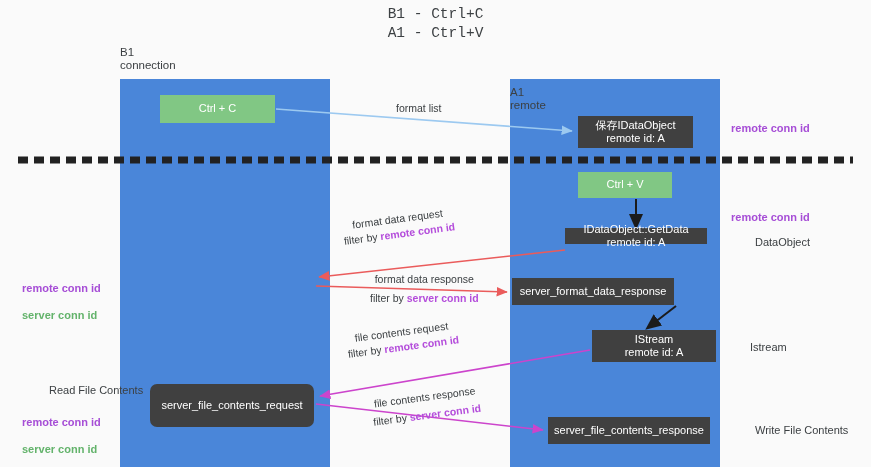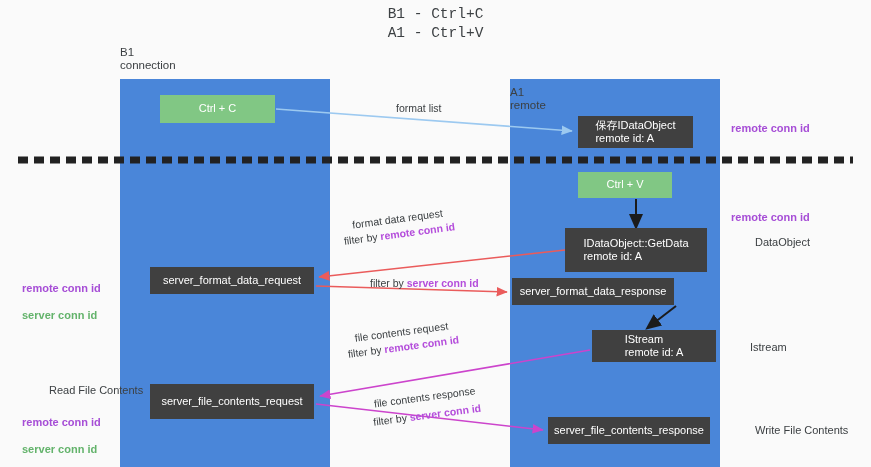--- a/index.html
+++ b/index.html
@@ -26,34 +26,34 @@
     position:absolute;text-align:left;width:210px;
     font-size:11.5px;line-height:13px;color:#3c4043;white-space:pre-line;
   }
   #head-b1{left:120px;top:46px;}
   #head-a1{left:510px;top:46px;margin-top:40px;}
 
   
   .node{
     position:absolute;box-sizing:border-box;
     display:flex;align-items:center;justify-content:center;
-    text-align:left;color:#ffffff;font-size:11px;line-height:13.5px;
+    text-align:center;color:#ffffff;font-size:11px;line-height:13.5px;
     white-space:pre-line;padding:2px 4px;
   }
   .green{background:#81c784;}
   .orange{background:#404040;}
 
   #n-ctrlc{left:160px;top:95px;width:115px;height:28px;}
   #n-save{left:578px;top:116px;width:115px;height:32px;}
   #n-ctrlv{left:578px;top:172px;width:94px;height:26px;}
-  #n-getdata{left:565px;top:228px;width:142px;height:44px;}
+  #n-getdata{left:565px;top:228px;width:142px;height:16px;}
   #n-sfdreq{left:150px;top:267px;width:164px;height:27px;}
   #n-sfdres{left:512px;top:278px;width:162px;height:27px;}
   #n-istream{left:592px;top:330px;width:124px;height:32px;}
-  #n-sfcreq{left:150px;top:384px;width:164px;height:35px;}
+  #n-sfcreq{left:150px;top:384px;width:164px;height:43px;border-radius:7px;}
   #n-sfcres{left:548px;top:417px;width:162px;height:27px;}
 
   
   .side{position:absolute;font-size:11px;line-height:13.5px;white-space:pre-line;}
   .purple{color:#a64dd6;font-weight:bold;}
   .greent{color:#63b36b;font-weight:bold;}
   .plain{color:#3c4043;font-weight:normal;padding-left:24px;}
 
   #s-remote1{left:731px;top:122px;}
   #s-remote2{left:731px;top:211px;}
@@ -128,21 +128,20 @@
 connection</div>
   <div class="lane-head" id="head-a1">A1
 remote</div>
 
   <div class="node green" id="n-ctrlc">Ctrl + C</div>
   <div class="node orange" id="n-save">保存IDataObject
 remote id: A</div>
   <div class="node green" id="n-ctrlv">Ctrl + V</div>
   <div class="node orange" id="n-getdata">IDataObject::GetData
 remote id: A</div>
-  <div class="node orange" id="n-sfdreq">server_format_data_request</div>
   <div class="node orange" id="n-sfdres">server_format_data_response</div>
   <div class="node orange" id="n-istream">IStream
 remote id: A</div>
   <div class="node orange" id="n-sfcreq">server_file_contents_request</div>
   <div class="node orange" id="n-sfcres">server_file_contents_response</div>
 
   <div class="side purple" id="s-remote1">remote conn id</div>
   <div class="side purple" id="s-remote2">remote conn id</div>
   <div class="side plain" id="s-dataobject">DataObject</div>
   <div class="side plain" id="s-istream">Istream</div>
@@ -164,20 +163,21 @@
   </div>
 
   <div class="edge-label" id="e-fdreq">
     <div>format data request</div>
     <div>
       <span>filter by </span><b class="b-purple">remote conn id</b>
     </div>
   </div>
 
   <div class="edge-label" id="e-fdres">
+    <div>format data response</div>
     <div style="margin-top:4px">
       <span>filter by </span><b class="b-purple">server conn id</b>
     </div>
   </div>
 
   <div class="edge-label" id="e-fcreq">
     <div>file contents request</div>
     <div>
       <span>filter by </span><b class="b-purple">remote conn id</b>
     </div>

